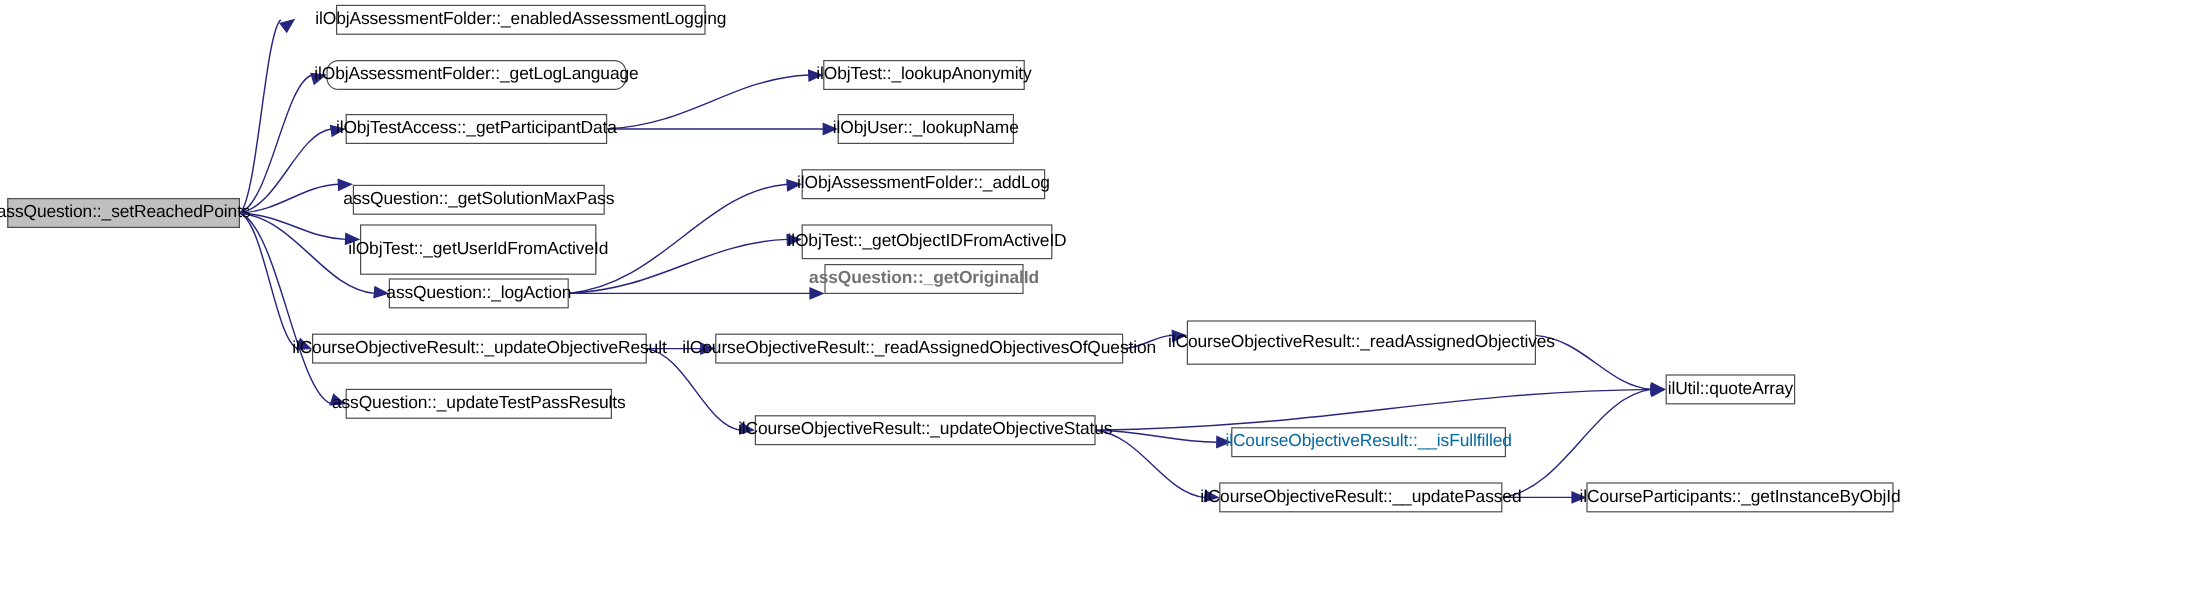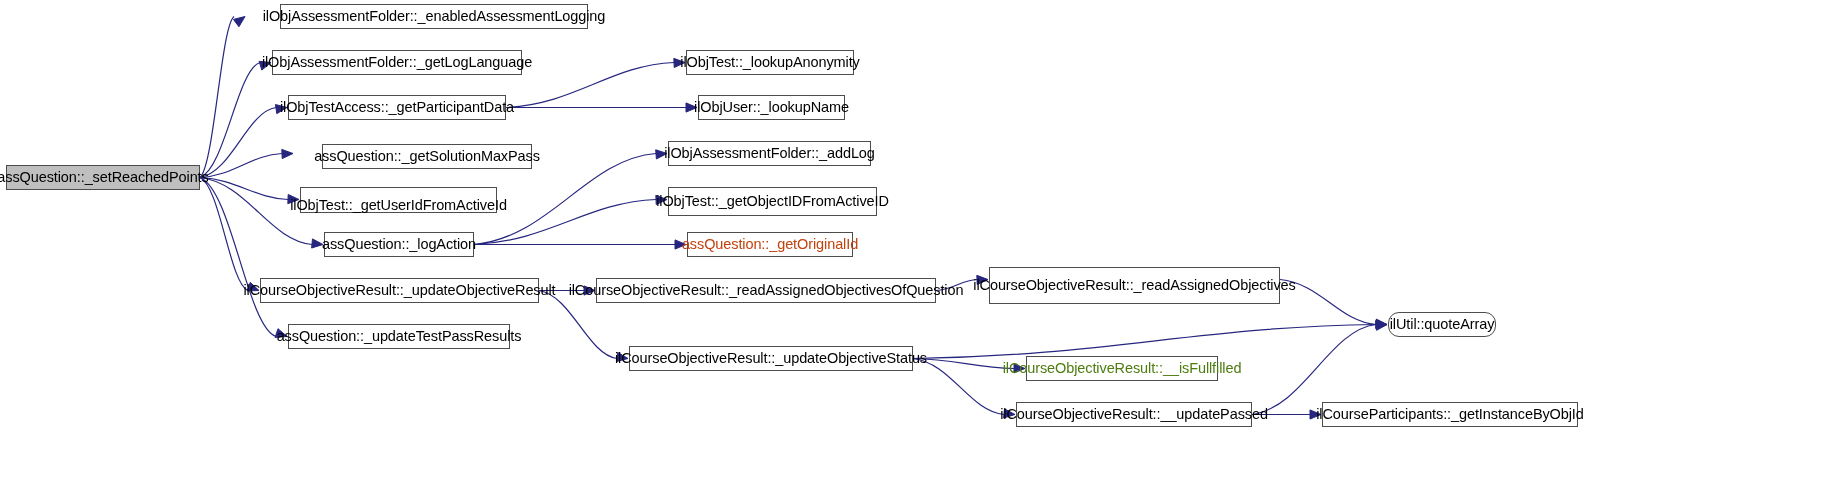--- a/index.html
+++ b/index.html
@@ -98,30 +98,30 @@
       <path d="M 1252 414.5 C 1304.08 407.3, 1328.88 329.9, 1376 324.5" fill="none" stroke="#26267f" stroke-width="1.2"></path>
       <polygon points="1387,324.5 1376.5952665424545,330.3225013248117 1375.5477931733801,321.18232629688805" fill="#26267f" stroke="#26267f"></polygon>
     </svg>
   <div id="node-layer">
       <div class="node root" style="left: 6px; top: 165px; width: 194px; height: 25px; background: rgb(191, 191, 191); border-color: rgb(77, 77, 77); color: rgb(0, 0, 0);">
         <span class="node-label">assQuestion::_setReachedPoints</span>
       </div>
       <div class="node" style="left: 246px; top: 4px; width: 308px; height: 25px; border-color: rgb(77, 77, 77); color: rgb(0, 0, 0); margin-left: 34px;">
         <span class="node-label">ilObjAssessmentFolder::_enabledAssessmentLogging</span>
       </div>
-      <div class="node" style="left: 272px; top: 50px; width: 250px; height: 25px; border-color: rgb(77, 77, 77); color: rgb(0, 0, 0);">
+      <div class="node" style="left: 272px; top: 50px; width: 250px; height: 25px; border-color: rgb(77, 77, 77); color: rgb(0, 0, 0); border-radius: 10px;">
         <span class="node-label">ilObjAssessmentFolder::_getLogLanguage</span>
       </div>
       <div class="node" style="left: 288px; top: 95px; width: 218px; height: 25px; border-color: rgb(77, 77, 77); color: rgb(0, 0, 0);">
         <span class="node-label">ilObjTestAccess::_getParticipantData</span>
       </div>
-      <div class="node" style="left: 294px; top: 144px; width: 210px; height: 25px; border-color: rgb(77, 77, 77); color: rgb(0, 0, 0); margin-left: 28px;">
+      <div class="node" style="left: 294px; top: 154px; width: 210px; height: 25px; border-color: rgb(77, 77, 77); color: rgb(0, 0, 0);">
         <span class="node-label">assQuestion::_getSolutionMaxPass</span>
       </div>
-      <div class="node" style="left: 300px; top: 187px; width: 197px; height: 26px; border-color: rgb(77, 77, 77); color: rgb(0, 0, 0); align-items: flex-end;">
+      <div class="node" style="left: 300px; top: 187px; width: 197px; height: 42px; border-color: rgb(77, 77, 77); color: rgb(0, 0, 0);">
         <span class="node-label">ilObjTest::_getUserIdFromActiveId</span>
       </div>
       <div class="node" style="left: 324px; top: 232px; width: 150px; height: 25px; border-color: rgb(77, 77, 77); color: rgb(0, 0, 0);">
         <span class="node-label">assQuestion::_logAction</span>
       </div>
       <div class="node" style="left: 260px; top: 278px; width: 279px; height: 25px; border-color: rgb(77, 77, 77); color: rgb(0, 0, 0);">
         <span class="node-label">ilCourseObjectiveResult::_updateObjectiveResult</span>
       </div>
       <div class="node" style="left: 288px; top: 324px; width: 222px; height: 25px; border-color: rgb(77, 77, 77); color: rgb(0, 0, 0);">
         <span class="node-label">assQuestion::_updateTestPassResults</span>
@@ -131,38 +131,38 @@
       </div>
       <div class="node" style="left: 698px; top: 95px; width: 147px; height: 25px; border-color: rgb(77, 77, 77); color: rgb(0, 0, 0);">
         <span class="node-label">ilObjUser::_lookupName</span>
       </div>
       <div class="node" style="left: 668px; top: 141px; width: 203px; height: 25px; border-color: rgb(77, 77, 77); color: rgb(0, 0, 0);">
         <span class="node-label">ilObjAssessmentFolder::_addLog</span>
       </div>
       <div class="node" style="left: 668px; top: 187px; width: 209px; height: 29px; border-color: rgb(77, 77, 77); color: rgb(0, 0, 0);">
         <span class="node-label">ilObjTest::_getObjectIDFromActiveID</span>
       </div>
-      <div class="node" style="left: 687px; top: 232px; width: 166px; height: 25px; border-color: rgb(77, 77, 77); color: #c2410c;">
+      <div class="node" style="left: 687px; top: 220px; width: 166px; height: 25px; border-color: rgb(77, 77, 77); color: #737373; font-weight: bold;">
         <span class="node-label">assQuestion::_getOriginalId</span>
       </div>
       <div class="node" style="left: 596px; top: 278px; width: 340px; height: 25px; border-color: rgb(77, 77, 77); color: rgb(0, 0, 0);">
         <span class="node-label">ilCourseObjectiveResult::_readAssignedObjectivesOfQuestion</span>
       </div>
       <div class="node" style="left: 629px; top: 346px; width: 284px; height: 25px; border-color: rgb(77, 77, 77); color: rgb(0, 0, 0);">
         <span class="node-label">ilCourseObjectiveResult::_updateObjectiveStatus</span>
       </div>
       <div class="node" style="left: 989px; top: 267px; width: 291px; height: 37px; border-color: rgb(77, 77, 77); color: rgb(0, 0, 0);">
         <span class="node-label">ilCourseObjectiveResult::_readAssignedObjectives</span>
       </div>
-      <div class="node" style="left: 1026px; top: 356px; width: 192px; height: 25px; border-color: rgb(77, 77, 77); color: #4d7c0f;">
+      <div class="node" style="left: 1026px; top: 356px; width: 229px; height: 25px; border-color: rgb(77, 77, 77); color: #0369a1;">
         <span class="node-label">ilCourseObjectiveResult::__isFullfilled</span>
       </div>
       <div class="node" style="left: 1016px; top: 402px; width: 236px; height: 25px; border-color: rgb(77, 77, 77); color: rgb(0, 0, 0);">
         <span class="node-label">ilCourseObjectiveResult::__updatePassed</span>
       </div>
-      <div class="node" style="left: 1388px; top: 312px; width: 108px; height: 25px; border-color: rgb(77, 77, 77); color: rgb(0, 0, 0); border-radius: 11px;">
+      <div class="node" style="left: 1388px; top: 312px; width: 108px; height: 25px; border-color: rgb(77, 77, 77); color: rgb(0, 0, 0);">
         <span class="node-label">ilUtil::quoteArray</span>
       </div>
       <div class="node" style="left: 1322px; top: 402px; width: 256px; height: 25px; border-color: rgb(77, 77, 77); color: rgb(0, 0, 0);">
         <span class="node-label">ilCourseParticipants::_getInstanceByObjId</span>
       </div>
     </div>
 </div>
 
 </body></html>

